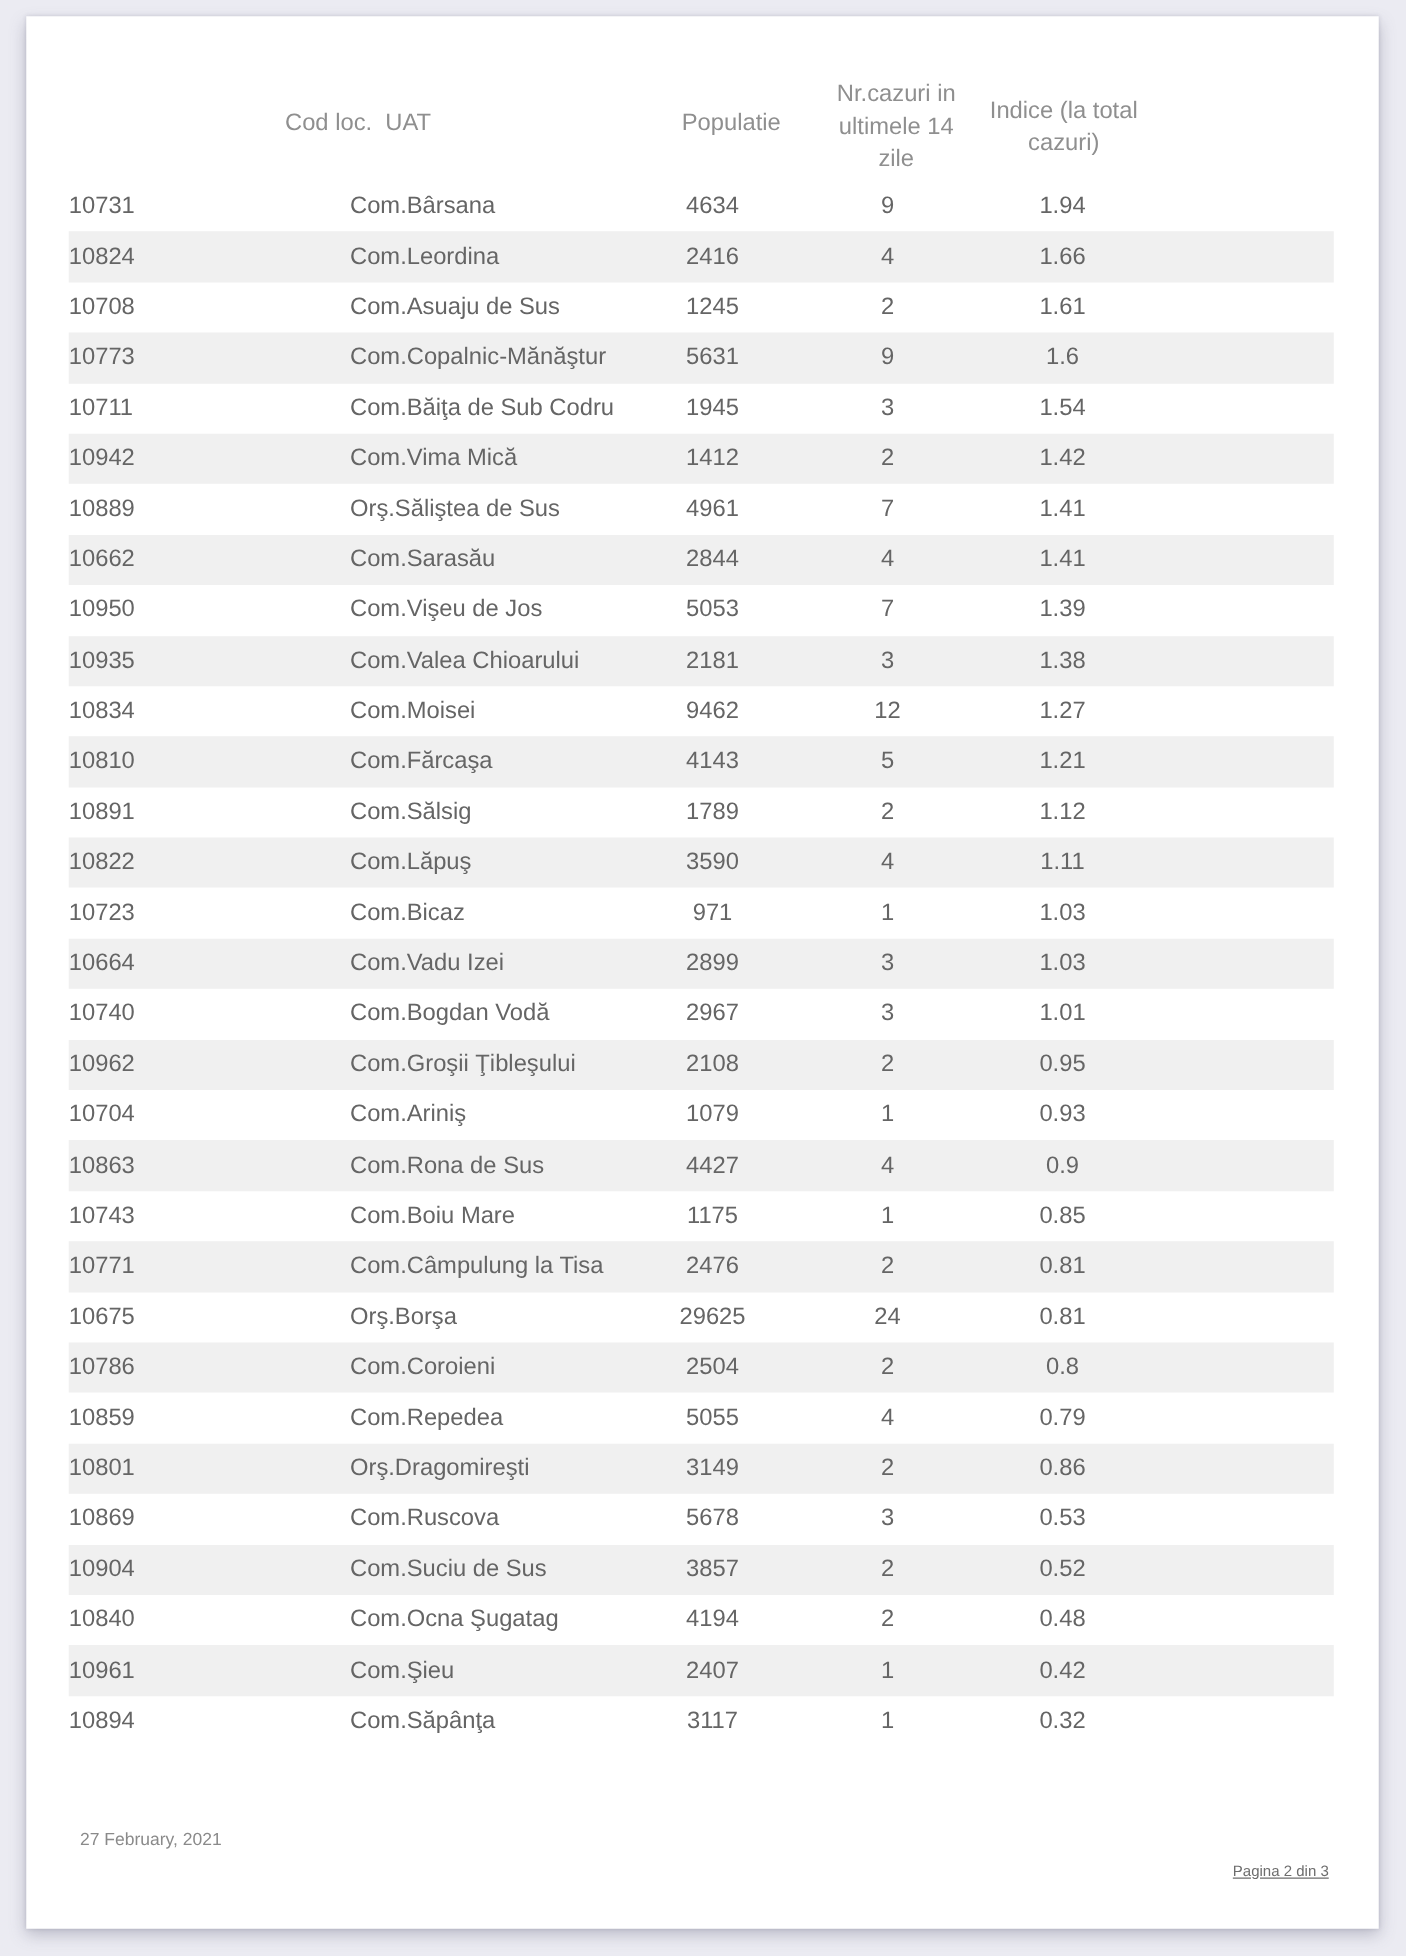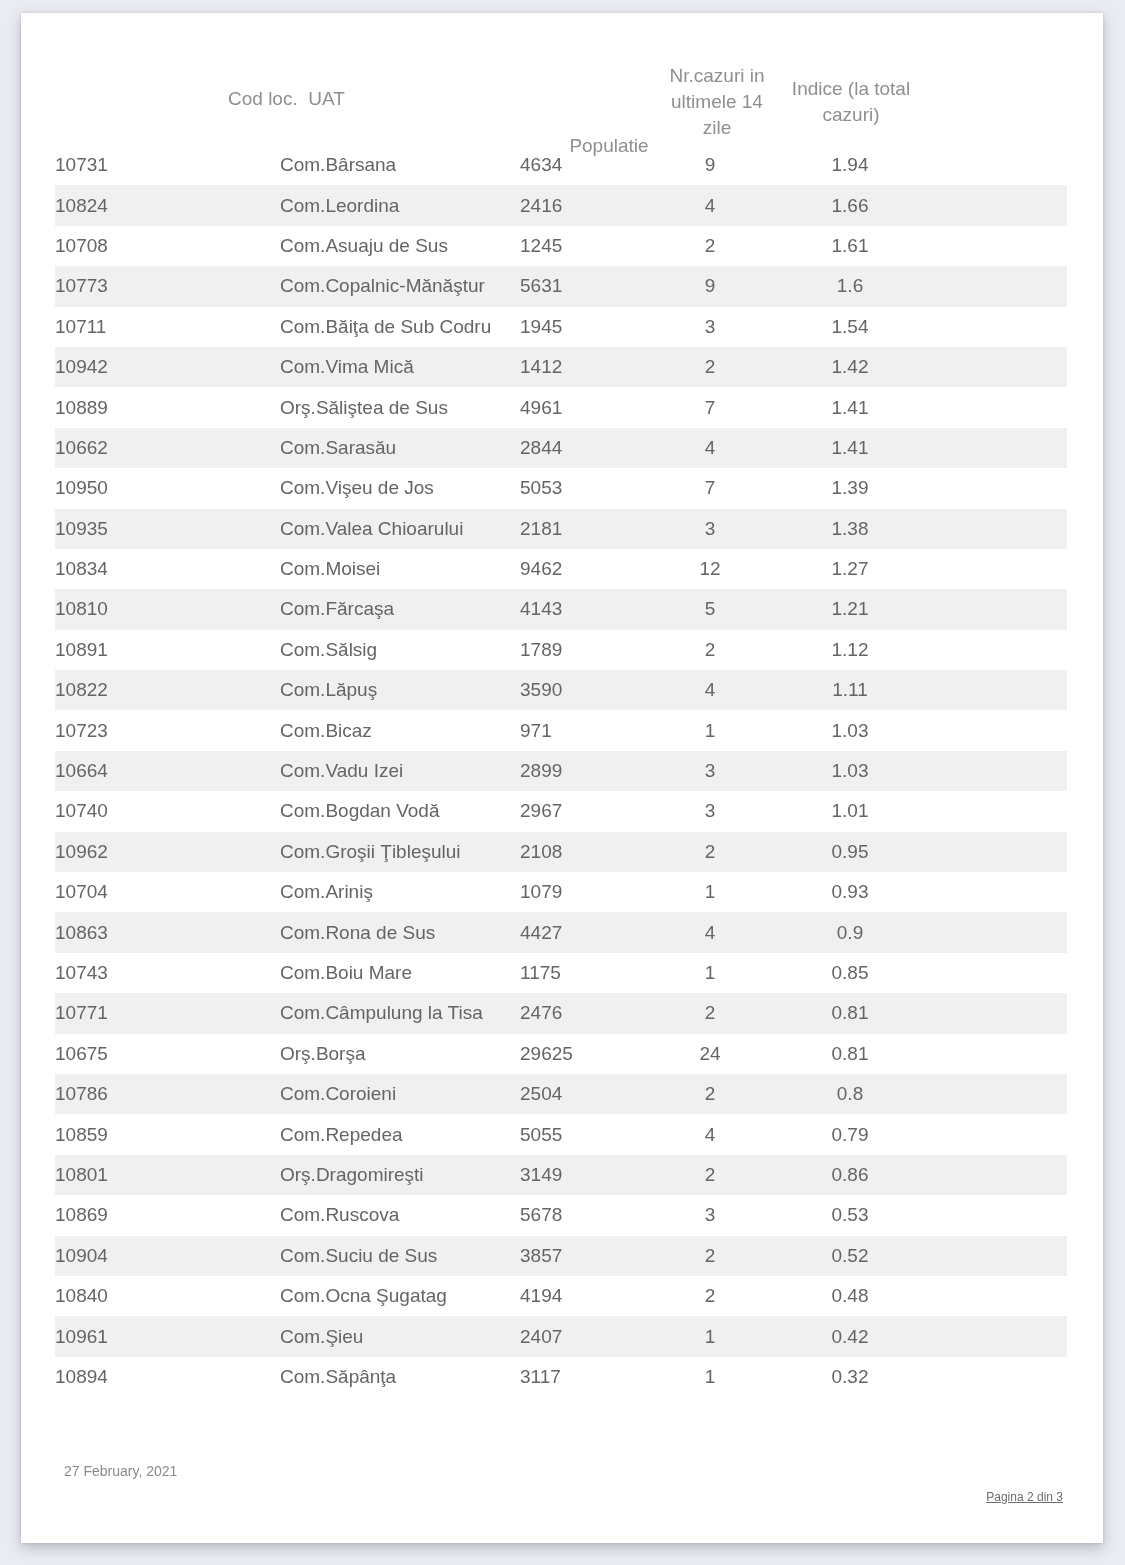--- a/index.html
+++ b/index.html
@@ -26,41 +26,41 @@
     background:var(--page_background);
     box-shadow:0 5px 12px rgba(95,95,120,.35), 0 0 3px rgba(120,120,145,.25);
   }
   .hlabel{
     position:absolute;
     font-size:19px;
     color:var(--header_text);
     line-height:26px;
   }
   .h-code{left:207px; top:73px; white-space:pre;}
-  .h-pop{left:588px; top:73px; transform:translateX(-50%); white-space:pre;margin-top:47px;}
+  .h-pop{left:564px; top:73px; transform:translateX(-50%); white-space:pre;}
   .h-cases{left:696px; top:50px; transform:translateX(-50%); white-space:pre-line; text-align:center;}
   .h-index{left:830px; top:63px; transform:translateX(-50%); white-space:pre-line; text-align:center;}
   .tbody{
     position:absolute;
     left:34px; top:132px;
     width:1012px;
   }
   .row{
     display:grid;
     grid-template-columns:211px 254px 100px 180px 100px 1fr;
     height:40.4px;
     align-items:center;
     font-size:19px;
     color:var(--row_text);
   }
   .row:nth-child(even){background:var(--row_stripe);}
   .cell{white-space:nowrap; overflow:visible;}
   .c-code{text-align:left;}
   .c-name{text-align:left; padding-left:14px;}
-  .c-pop{text-align:left;}
+  .c-pop{text-align:center;}
   .c-cases{text-align:center;}
   .c-index{text-align:center;}
   .footer-date{
     position:absolute;
     left:43px; top:1450px;
     font-size:14px;
     color:var(--footer_date_text);
   }
   .footer-page{
     position:absolute;

